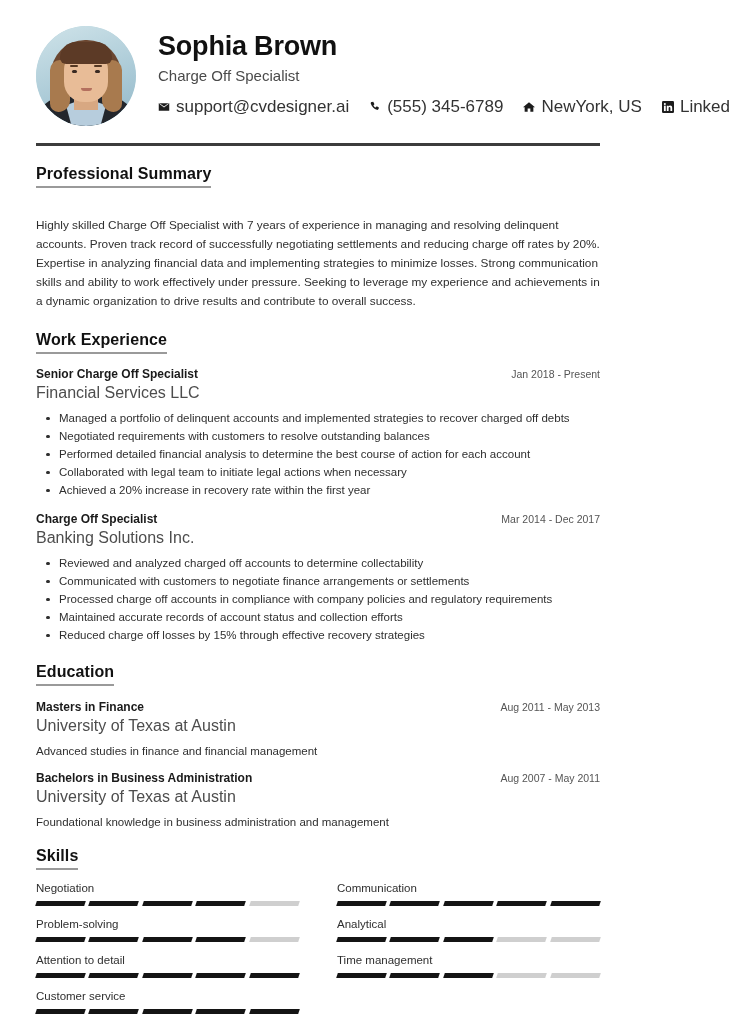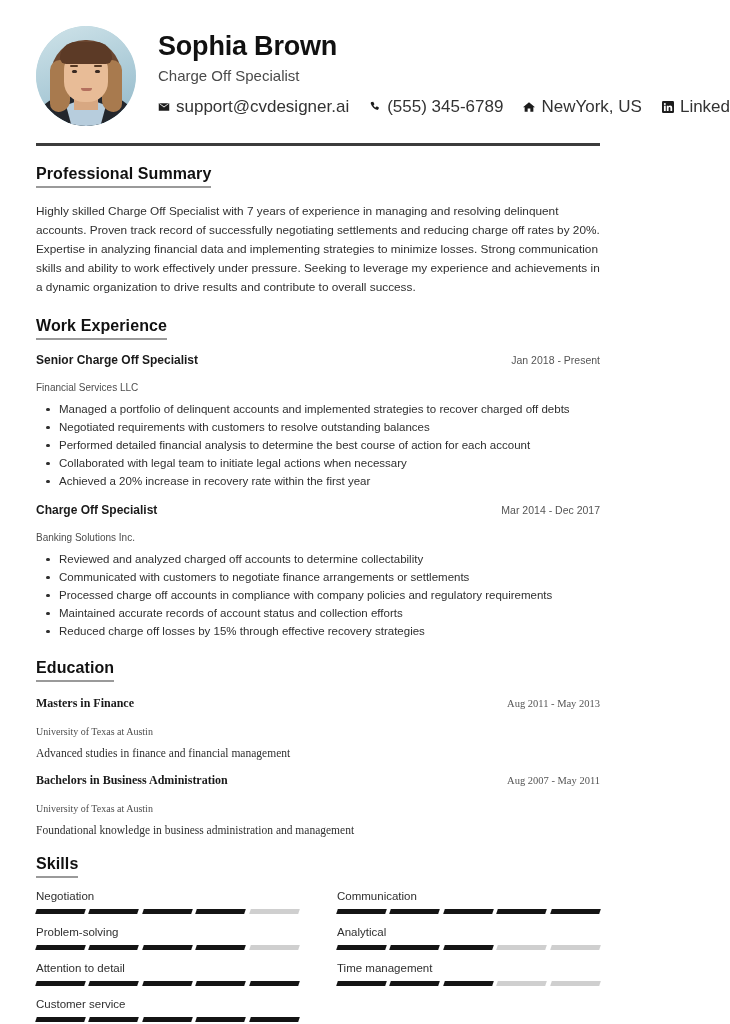--- a/index.html
+++ b/index.html
@@ -188,21 +188,21 @@
     padding-bottom: 4px;
     border-bottom: 2px solid #9a9a9a;
     letter-spacing: 0.1px;
   }
   .section-title-wrap { line-height: 1; }
 
   .summary {
     font-size: 11.8px;
     line-height: 1.62;
     color: #2f2f2f;
-    margin-top: 14px;
+    margin-top: 28px;
     text-align: left;
   }
 
   
   .entry { margin-top: 13px; }
   .entry-head {
     display: flex;
     justify-content: space-between;
     align-items: baseline;
   }
@@ -211,23 +211,23 @@
     font-weight: bold;
     color: #1a1a1a;
   }
   .entry-date {
     font-size: 10.5px;
     color: #555555;
     white-space: nowrap;
     padding-left: 12px;
   }
   .entry-sub {
-    font-size: 10px;
+    font-size: 16px;
     color: #4d4d4d;
-    margin-top: 15px;
+    margin-top: 3px;
   }
   ul.bullets {
     margin: 8px 0 0 0;
     padding-left: 23px;
     list-style: none;
   }
   ul.bullets li {
     font-size: 11.5px;
     color: #2f2f2f;
     line-height: 1.48;
@@ -240,21 +240,21 @@
     position: absolute;
     left: -13px;
     top: 7px;
     width: 3.5px;
     height: 3.5px;
     border-radius: 50%;
     background: #2f2f2f;
   }
 
   
-  .edu-entry { margin-top: 14px; font-family: Liberation Serif, serif; }
+  .edu-entry { margin-top: 14px; }
   .edu-desc {
     font-size: 11.5px;
     color: #2f2f2f;
     margin-top: 10px;
   }
 
   
   .skills-grid {
     display: grid;
     grid-template-columns: 1fr 1fr;

